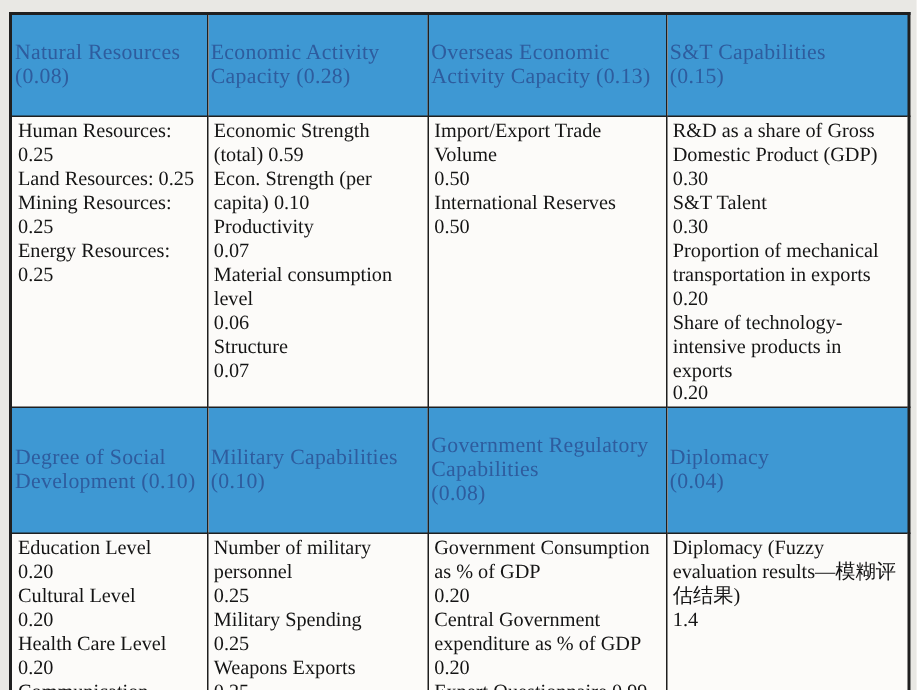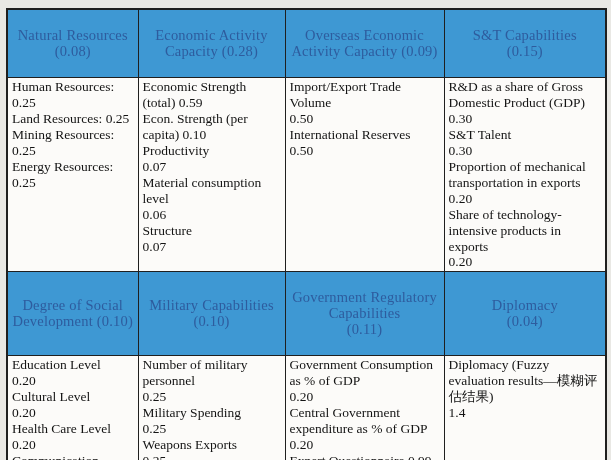--- a/index.html
+++ b/index.html
@@ -35,21 +35,21 @@
     border: 1px solid var(--border);
     white-space: pre-line;
     overflow: hidden;
   }
   .weights-table th {
     background: var(--header-bg);
     color: var(--header-text);
     font-weight: normal;
     font-size: 14.5px;
     line-height: 1.08;
-    text-align: center;
+    text-align: left;
     vertical-align: middle;
     letter-spacing: 0.2px;
     padding: 18px 2px;
   }
   .weights-table td {
     color: var(--body-text);
     font-size: 13.5px;
     line-height: 1.18;
     text-align: left;
     vertical-align: top;
@@ -71,21 +71,21 @@
       <col style="width:159px">
       <col style="width:162px">
     </colgroup>
     <tbody>
       <tr class="header-row-1">
         <th>Natural Resources
 (0.08)</th>
         <th>Economic Activity
 Capacity (0.28)</th>
         <th>Overseas Economic
-Activity Capacity (0.09)</th>
+Activity Capacity (0.13)</th>
         <th>S&amp;T Capabilities
 (0.15)</th>
       </tr>
       <tr class="body-row-1">
         <td>Human Resources:
 0.25
 Land Resources: 0.25
 Mining Resources:
 0.25
 Energy Resources:
@@ -119,21 +119,21 @@
 exports
 0.20</td>
       </tr>
       <tr class="header-row-2">
         <th>Degree of Social
 Development (0.10)</th>
         <th>Military Capabilities
 (0.10)</th>
         <th>Government Regulatory
 Capabilities
-(0.11)</th>
+(0.08)</th>
         <th>Diplomacy
 (0.04)</th>
       </tr>
       <tr class="body-row-2">
         <td>Education Level
 0.20
 Cultural Level
 0.20
 Health Care Level
 0.20

